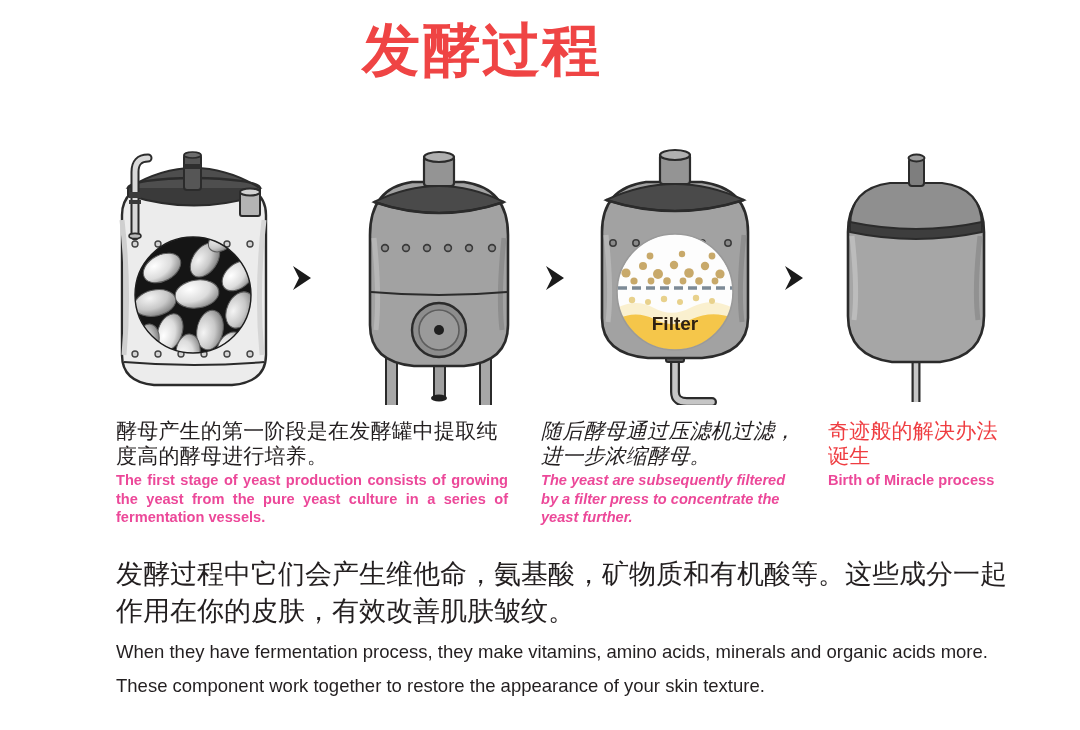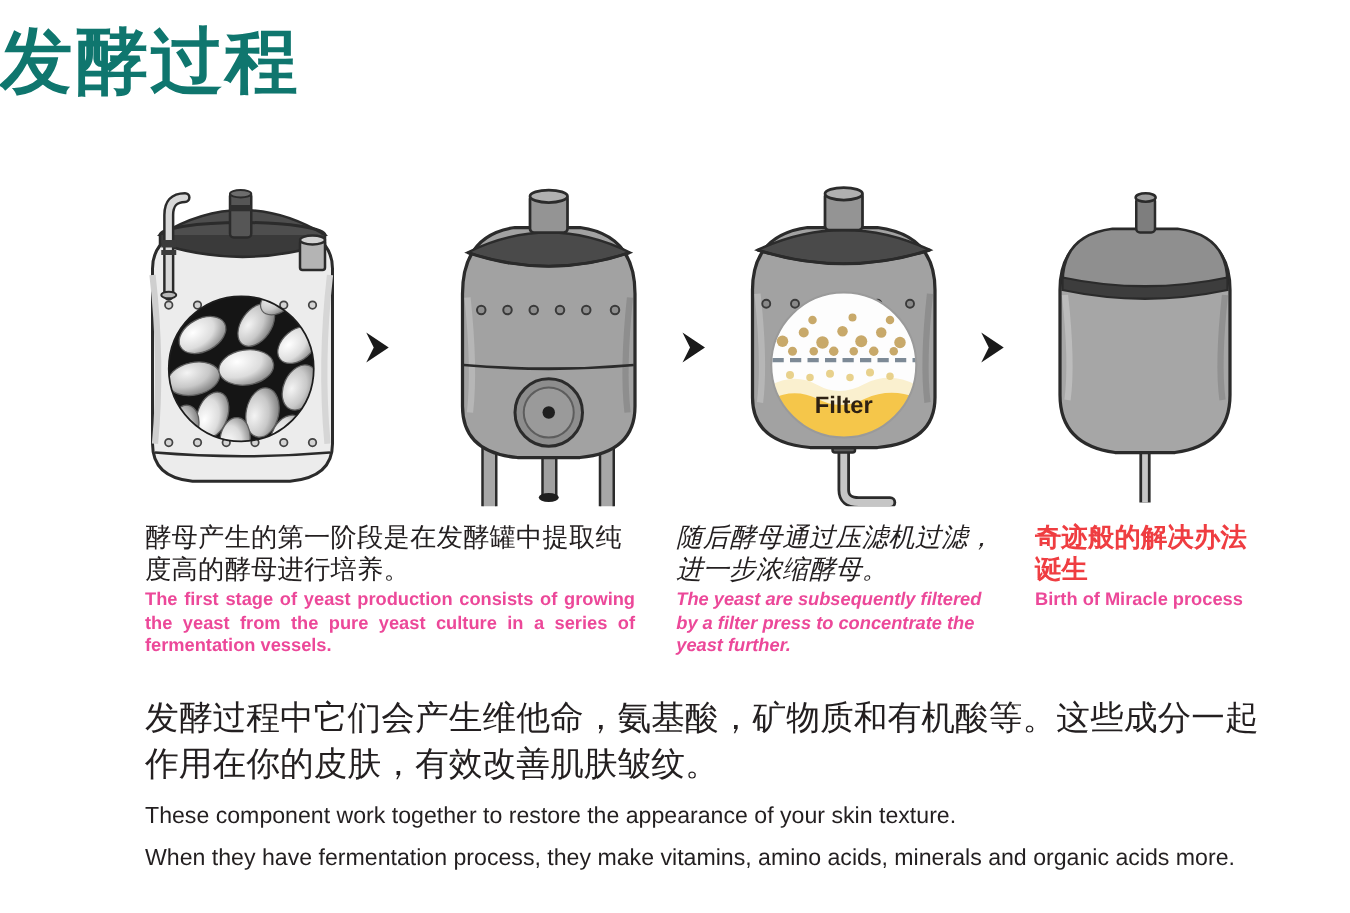--- a/index.html
+++ b/index.html
@@ -15,25 +15,25 @@
     font-family: "Liberation Sans", "DejaVu Sans", sans-serif;
     color: #231f20;
   }
 
   
   #page-title {
     position: absolute;
     top: 14px;
     left: 0;
     width: 964px;
-    text-align: left;
+    text-align: center;
     font-size: 58px;
     font-weight: bold;
     letter-spacing: 2px;
-    color: #0f766e;
+    color: #ef4444;
     line-height: 72px;
   }
 
   
   #stage-strip {
     position: absolute;
     top: 140px;
     left: 0;
     width: 1058px;
     height: 265px;
@@ -59,21 +59,20 @@
     top: 418px;
   }
   .cap-cn {
     font-size: 21px;
     line-height: 25px;
     color: #231f20;
     letter-spacing: 0.2px;
   }
   .cap-cn.red {
     color: #ef3d41;
-    font-weight: bold;
   }
   .cap-en {
     font-size: 14.6px;
     line-height: 18.5px;
     font-weight: bold;
     color: #ec4899;
     margin-top: 3px;
   }
   .cap-en.justify {
     text-align: justify;
@@ -352,16 +351,16 @@
 </div>
 
 <div class="caption" style="left:828px; width:170px;">
   <div class="cap-cn red">奇迹般的解决办法诞生</div>
   <div class="cap-en plain">Birth of Miracle process</div>
 </div>
 
 <div id="summary">
   <div class="sum-cn">发酵过程中它们会产生维他命，氨基酸，矿物质和有机酸等。这些成分一起作用在你的皮肤，有效改善肌肤皱纹。</div>
   <div class="sum-en">
+    <div>When they have fermentation process, they make vitamins, amino acids, minerals and organic acids more.</div>
     <div>These component work together to restore the appearance of your skin texture.</div>
-    <div>When they have fermentation process, they make vitamins, amino acids, minerals and organic acids more.</div>
   </div>
 </div>
 
 </body></html>

